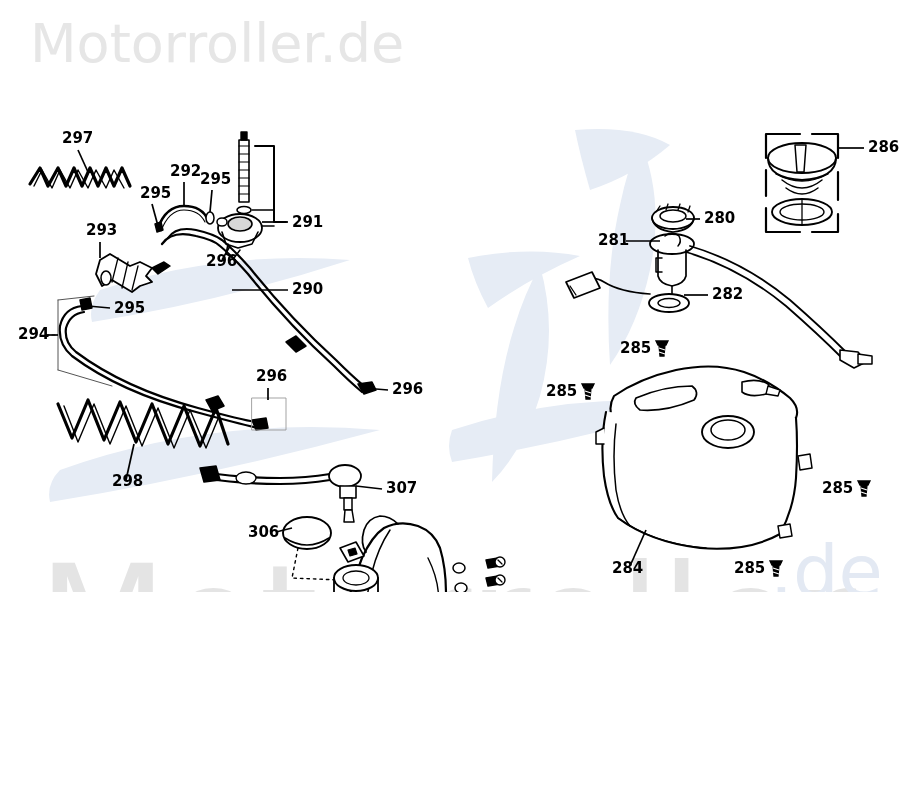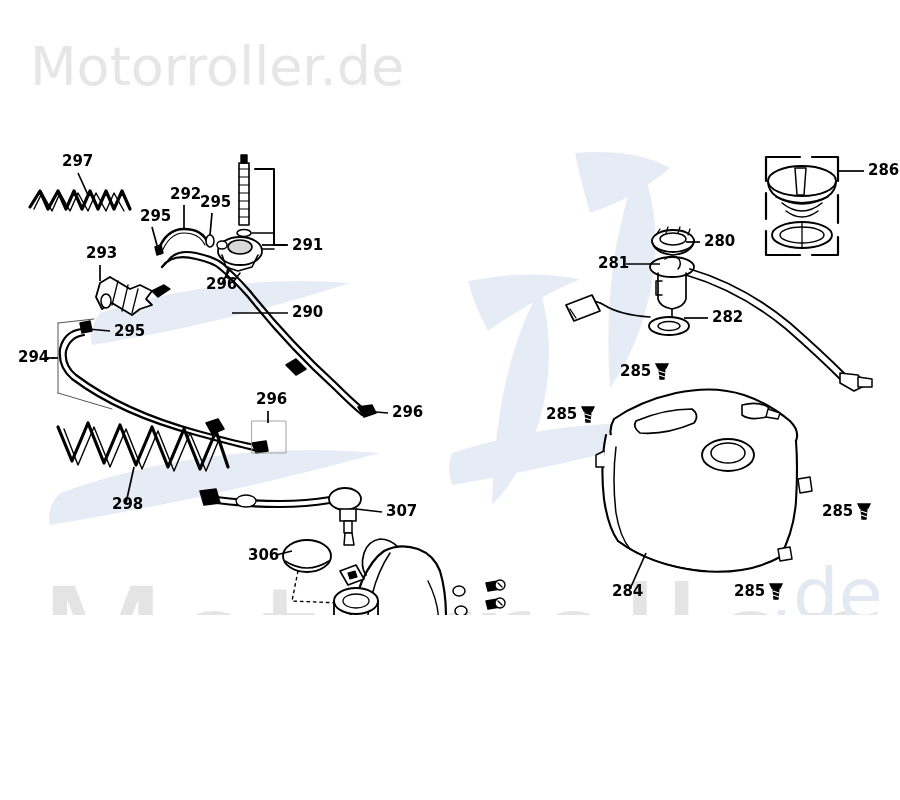--- a/index.html
+++ b/index.html
@@ -10,21 +10,20 @@
   }
   body {
     font-family: "Liberation Sans", sans-serif;
   }
   #page {
     position: relative;
     width: 900px;
     height: 592px;
     background: #ffffff;
     overflow: hidden;
-    margin-top: 23px;
   }
   #diagram-svg {
     position: absolute;
     left: 0;
     top: 0;
     width: 900px;
     height: 800px;
   }
   .wm-text {
     font-family: "DejaVu Sans", sans-serif;

